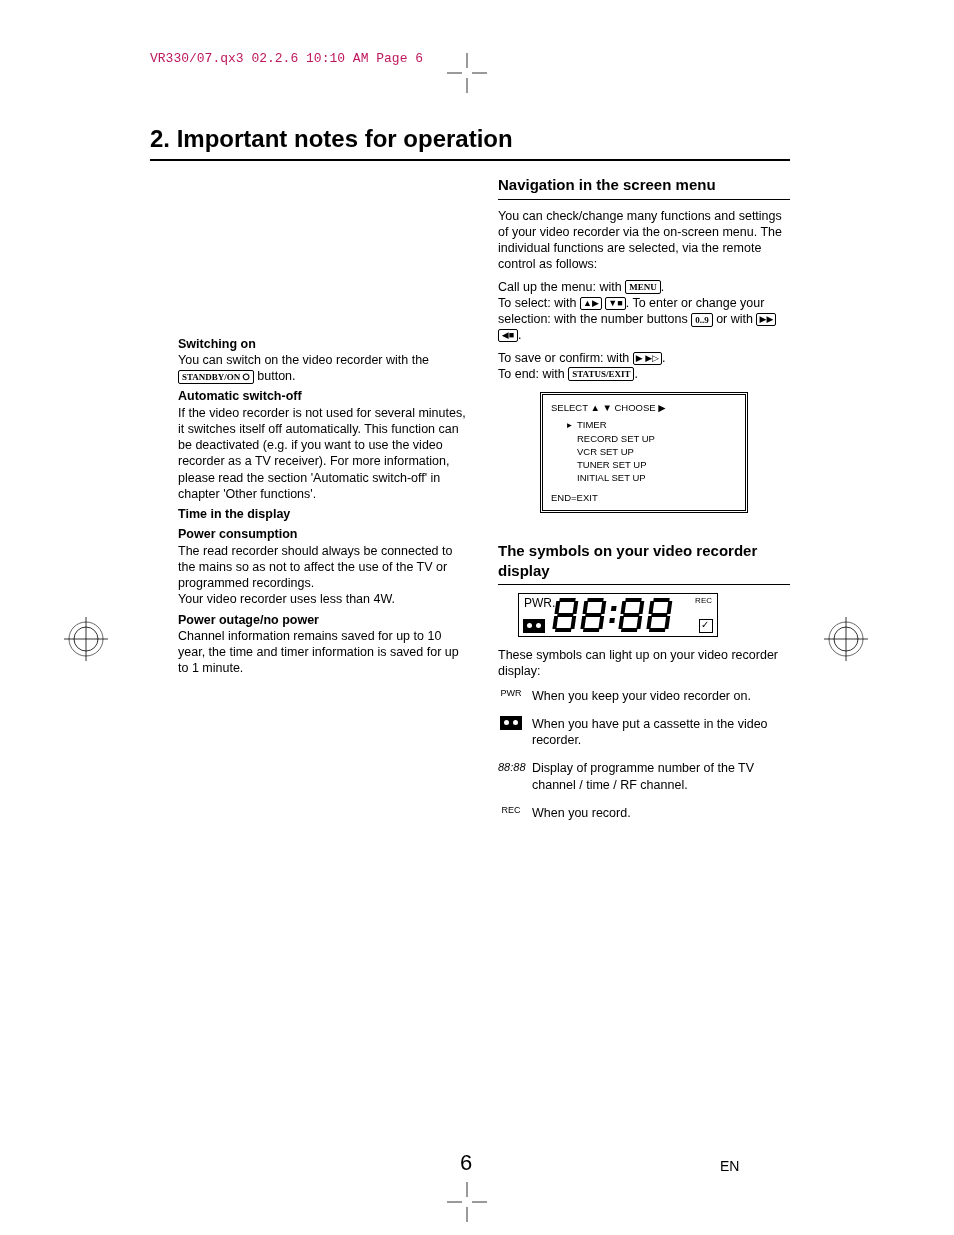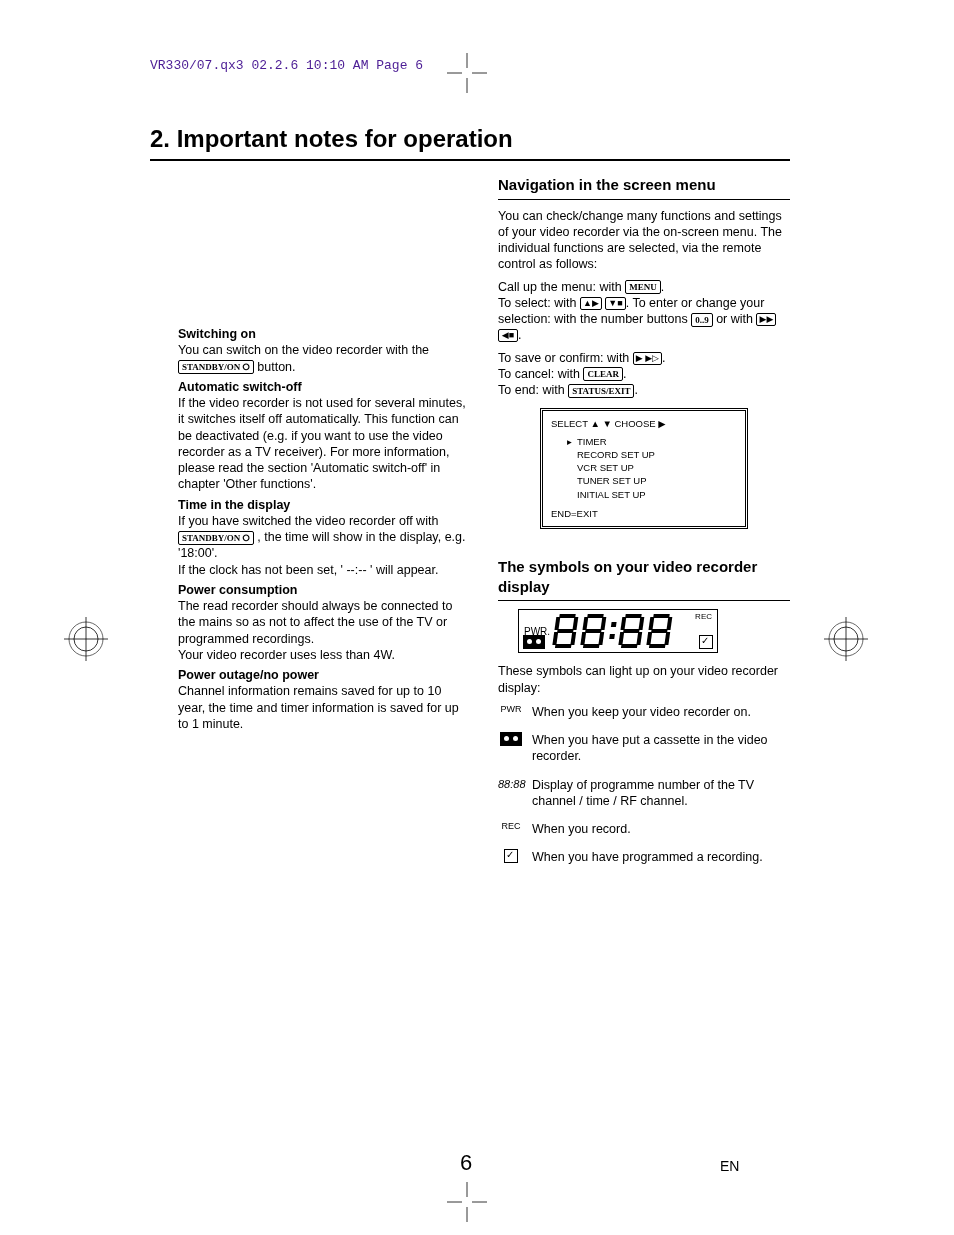--- a/index.html
+++ b/index.html
@@ -13,25 +13,25 @@
   }
   .page {
     position: relative;
     width: 954px;
     height: 1235px;
     box-sizing: border-box;
     padding: 70px 90px 60px 90px;
   }
   .print-header {
     position: absolute;
-    top: 58px;
+    top: 51px;
     left: 150px;
     font-family: "Courier New", monospace;
     font-size: 13px;
-    color: #4c1d95;
+    color: #be185d;
   }
   .crop {
     position: absolute;
     width: 40px;
     height: 40px;
   }
   .crop svg { display:block; }
   .crop-top { top: 53px; left: 447px; }
   .crop-bottom { top: 1182px; left: 447px; }
   .reg {
@@ -120,21 +120,21 @@
   .osd-pointer { display:inline-block; width:10px; }
   .vfd-box {
     width: 200px;
     margin: 8px 0 10px 20px;
     border: 1px solid #000;
     position: relative;
     height: 44px;
     box-sizing: border-box;
     padding: 3px 4px;
   }
-  .vfd-left  { position:absolute; left:5px;  top:2px;  font-size:10px;margin-top:13px; }
+  .vfd-left  { position:absolute; left:5px;  top:2px;  font-size:12px; }
   .vfd-right { position:absolute; right:5px; top:2px;  font-size:8px; }
   .vfd-cas   { position:absolute; left:4px;  bottom:3px; width:20px; height:12px; border:1px solid #000; background:#000; }
   .vfd-cas:before, .vfd-cas:after {
     content:""; position:absolute; top:3px; width:5px; height:5px; border-radius:50%; background:#fff;
   }
   .vfd-cas:before { left:3px; }
   .vfd-cas:after  { right:3px; }
   .vfd-prog { position:absolute; right:4px; bottom:3px; width:12px; height:12px; border:1px solid #000; }
   .vfd-prog:after { content:"✓"; font-size:10px; position:absolute; left:1px; top:-2px; }
   .vfd-digits {
@@ -226,26 +226,20 @@
         <p class="para">
           <span>You can switch on the video recorder with the </span>
           <span class="btn-chip">STANDBY/ON ⭘</span>
           <span> button.</span>
         </p>
 
         <div class="sec-head">Automatic switch-off</div>
         <p class="para">If the video recorder is not used for several minutes, it switches itself off automatically. This function can be deactivated (e.g. if you want to use the video recorder as a TV receiver). For more information, please read the section 'Automatic switch-off' in chapter 'Other functions'.</p>
 
         <div class="sec-head">Time in the display</div>
-        <p class="para">
-          <span>If you have switched the video recorder off with </span>
-          <span class="btn-chip">STANDBY/ON ⭘</span>
-          <span>, the time will show in the display, e.g. '18:00'.</span><br>
-          <span>If the clock has not been set, ' --:-- ' will appear.</span>
-        </p>
 
         <div class="sec-head">Power consumption</div>
         <p class="para">The read recorder should always be connected to the mains so as not to affect the use of the TV or programmed recordings.</p>
         <p class="para">Your video recorder uses less than 4W.</p>
 
         <div class="sec-head">Power outage/no power</div>
         <p class="para">Channel information remains saved for up to 10 year, the time and timer information is saved for up to 1 minute.</p>
       </div>
 
       <div class="col">
@@ -269,25 +263,20 @@
           <span class="btn-chip">0..9</span>
           <span> or with </span>
           <span class="btn-sym">▶▶</span>
           <span class="btn-sym">◀■</span>.
         </p>
 
         <p class="para" style="margin-top:6px">
           <span class="bold">To save or confirm:</span>
           <span> with </span>
           <span class="btn-sym">▶ ▶▷</span>.
-        </p>
-        <p class="para">
-          <span class="bold">To cancel:</span>
-          <span> with </span>
-          <span class="btn-chip">CLEAR</span>.
         </p>
         <p class="para">
           <span class="bold">To end:</span>
           <span> with </span>
           <span class="btn-chip">STATUS/EXIT</span>.
         </p>
 
         <div class="osd-box">
           <div>SELECT ▲ ▼  CHOOSE ▶</div>
           <div class="osd-items">
@@ -366,24 +355,20 @@
             <div>When you have put a cassette in the video recorder.</div>
           </div>
           <div class="sym-row">
             <div class="sym-icon sym-seg">88:88</div>
             <div>Display of programme number of the TV channel / time / RF channel.</div>
           </div>
           <div class="sym-row">
             <div class="sym-icon">REC</div>
             <div>When you record.</div>
           </div>
-          <div class="sym-row">
-            <div class="sym-icon"><span class="sym-prog"></span></div>
-            <div>When you have programmed a recording.</div>
-          </div>
         </div>
       </div>
     </div>
   </div>
 
   <div class="footer">
     <div class="page-num">6</div>
     <div class="lang">EN</div>
   </div>
 </div>

